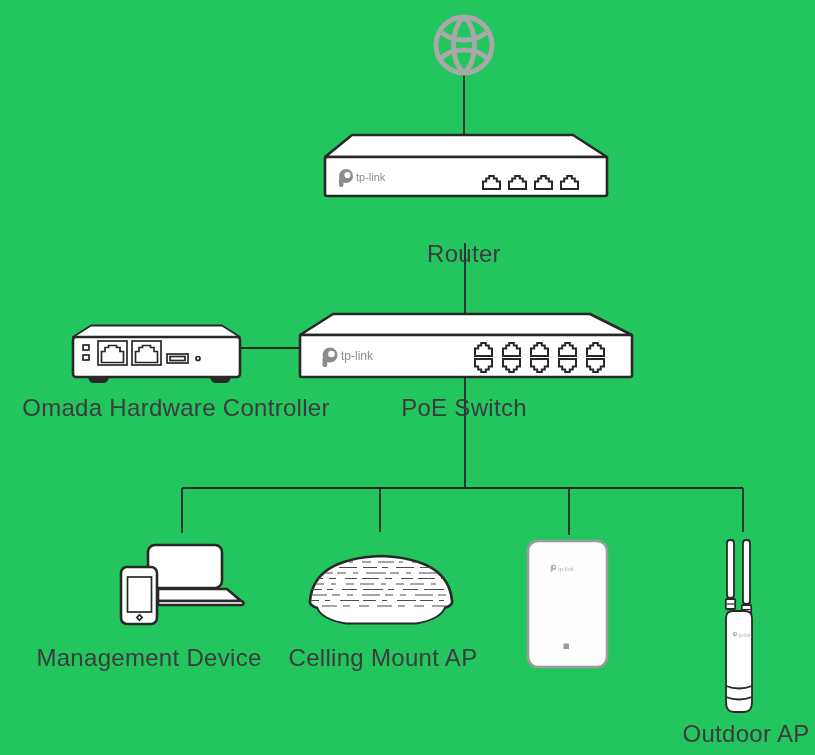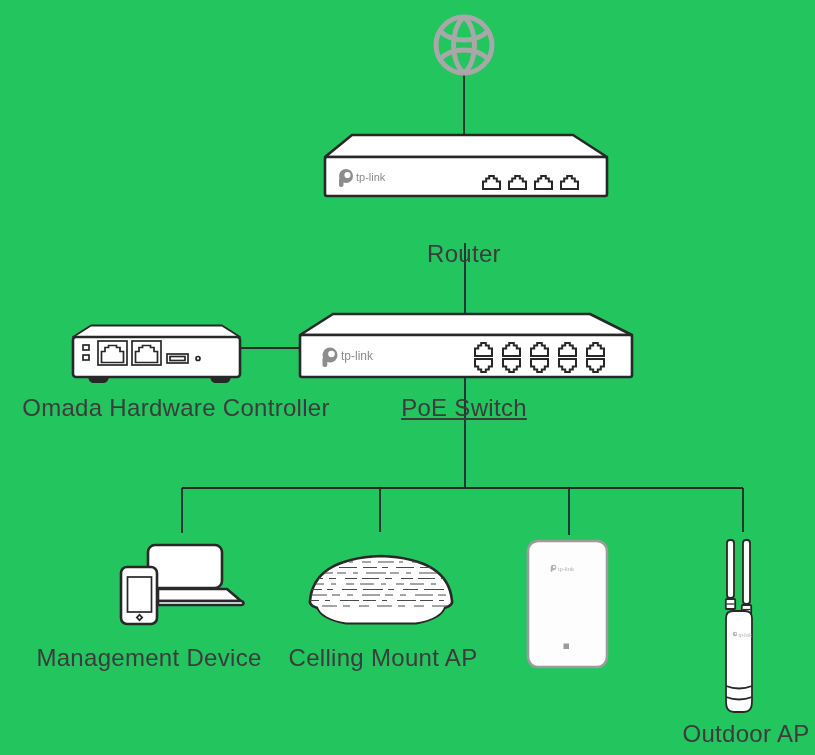--- a/index.html
+++ b/index.html
@@ -163,18 +163,18 @@
       <path class="devthin" fill="none" stroke-width="1.6" d="M726,697 Q739,702 752,697"></path>
       <g>
         <circle cx="735" cy="634" r="2.2" fill="#b3b3b3"></circle>
         <circle cx="735.5" cy="633.6" r="0.9" fill="#ffffff"></circle>
         <text class="tinybrand" x="738.5" y="636.5" font-size="5">tp-link</text>
       </g>
     </g>
   </svg>
 
   <div class="lbl" style="left:464px; top:223px;margin-top:17px;">Router</div>
-  <div class="lbl" style="left:464px; top:394px;text-decoration:underline;">PoE Switch</div>
+  <div class="lbl" style="left:464px; top:394px;">PoE Switch</div>
   <div class="lbl" style="left:176px; top:394px;">Omada Hardware Controller</div>
   <div class="lbl" style="left:149px; top:644px;">Management Device</div>
   <div class="lbl" style="left:383px; top:644px;">Celling Mount AP</div>
   <div class="lbl" style="left:746px; top:720px;">Outdoor AP</div>
 </div>
 
 </body></html>

